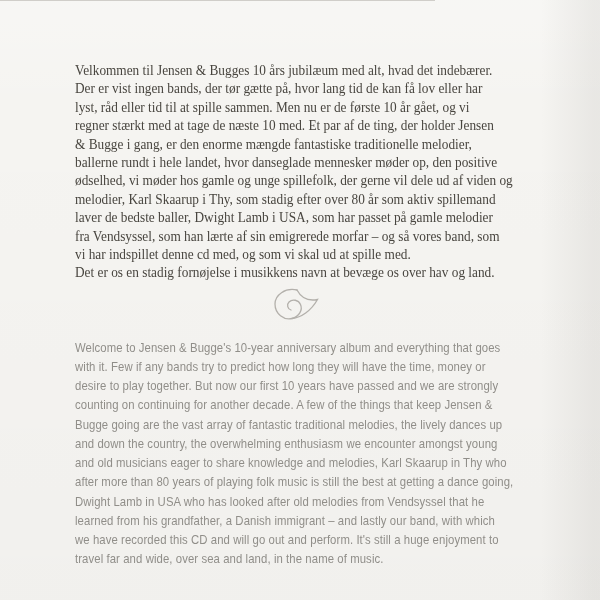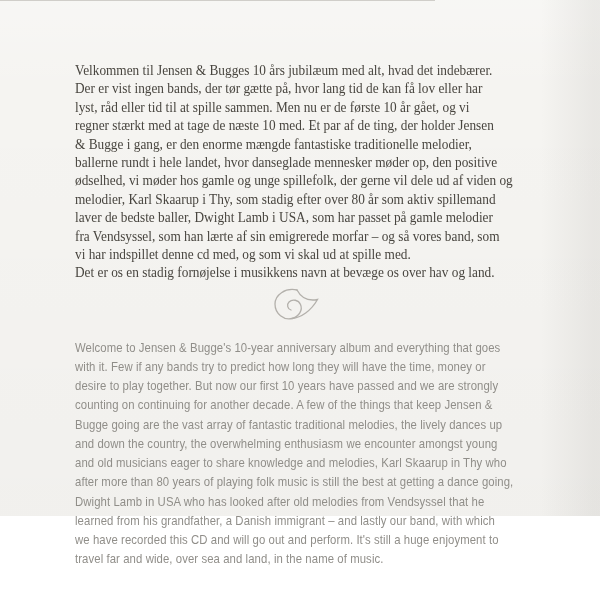--- a/index.html
+++ b/index.html
@@ -5,21 +5,21 @@
   html, body {
     margin: 0;
     padding: 0;
     width: 600px;
     height: 600px;
     overflow: hidden;
   }
   .page {
     position: relative;
     width: 600px;
-    height: 516px;
+    height: 600px;
     background: #f5f4f1;
     background-image:
       linear-gradient(to right, rgba(0,0,0,0) 90%, rgba(70,65,58,0.07) 99%),
       linear-gradient(to bottom, rgba(255,255,255,0.25) 0%, rgba(0,0,0,0) 18%, rgba(0,0,0,0.015) 100%);
   }
   .top-edge-line {
     position: absolute;
     top: 0;
     left: 0;
     width: 435px;

